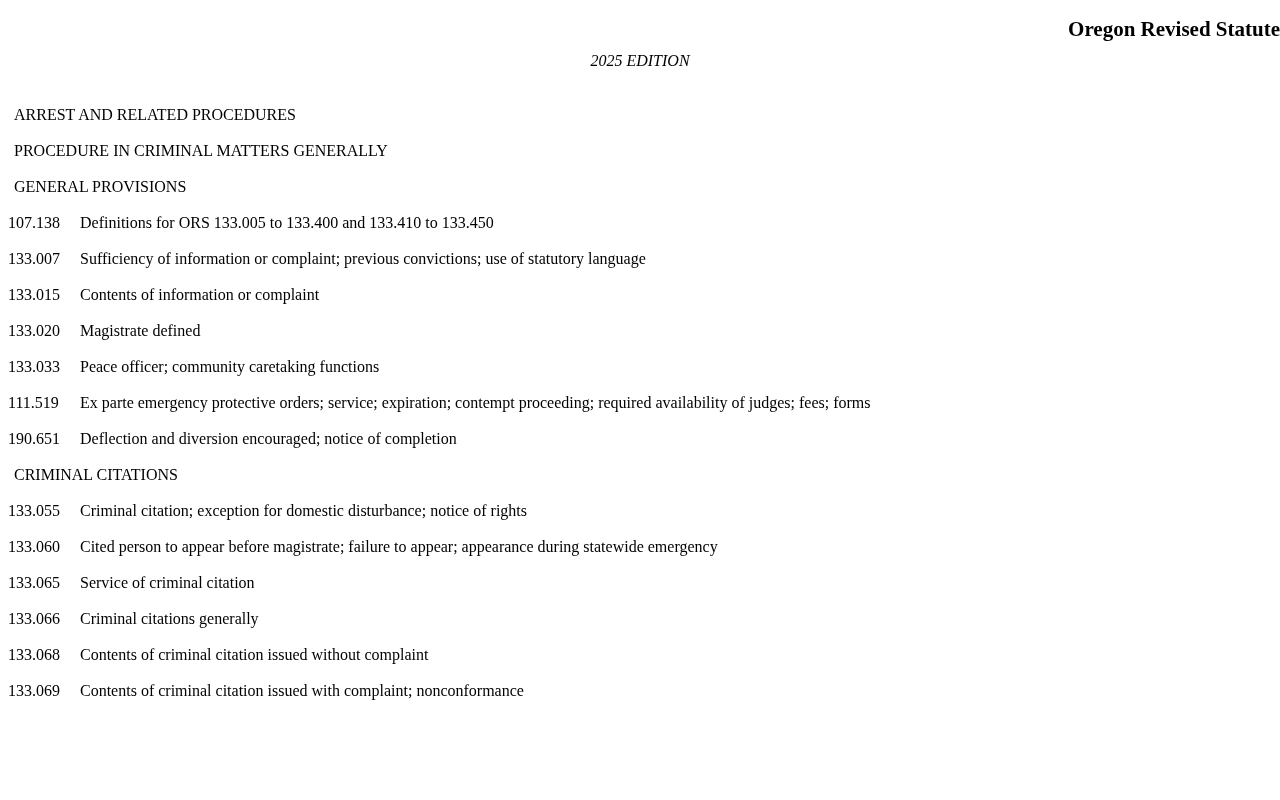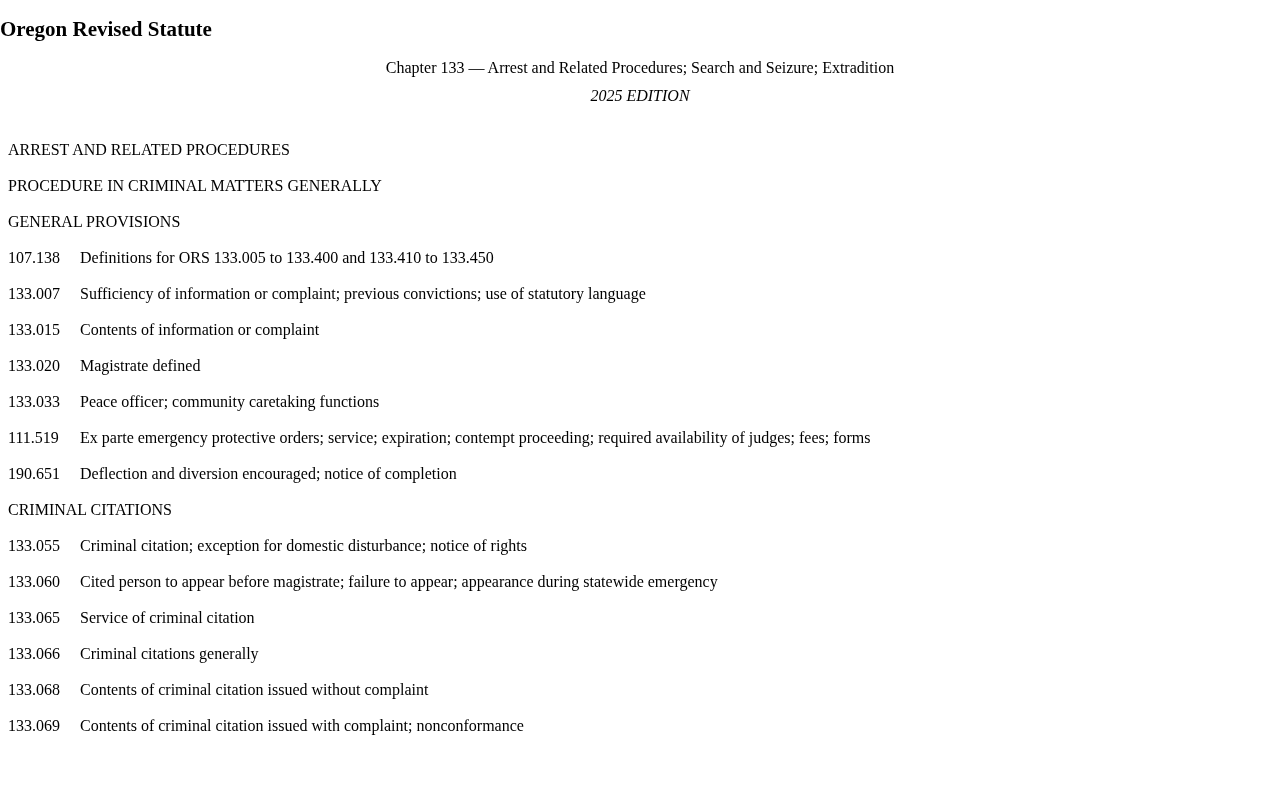--- a/index.html
+++ b/index.html
@@ -14,21 +14,21 @@
     color: #000000;
     font-family: "Liberation Serif", "DejaVu Serif", serif;
     font-size: 16px;
   }
   .page {
     width: 1280px;
     height: 800px;
     background: #ffffff;
   }
   .doc-title {
-    text-align: left;
+    text-align: right;
     font-size: 21px;
     font-weight: bold;
     line-height: 26px;
     margin: 0;
     padding-top: 16px;
   }
   .doc-subtitle {
     text-align: center;
     line-height: 19px;
     margin-top: 16px;
@@ -41,41 +41,41 @@
   }
   .toc {
     padding-left: 8px;
   }
   .toc > :first-child {
     margin-top: 35px;
   }
   .toc-heading {
     margin-top: 17px;
     line-height: 19px;
+    margin-left: 6px;
   }
   .toc-row {
     display: flex;
     align-items: baseline;
     margin-top: 17px;
     line-height: 19px;
   }
   .toc-num {
     flex: 0 0 72px;
     width: 72px;
   }
   .toc-title {
     flex: 1 1 auto;
   }
 </style>
 </head>
 <body>
 
 <div class="page">
   <h1 class="doc-title">Oregon Revised Statute</h1>
-  <div class="doc-subtitle">Chapter 133 — Arrest and Related Procedures; Search and Seizure; Extradition</div>
   <div class="doc-edition">2025 EDITION</div>
   <div class="toc" id="toc">
       <div class="toc-heading">ARREST AND RELATED PROCEDURES</div>
       <div class="toc-heading">PROCEDURE IN CRIMINAL MATTERS GENERALLY</div>
       <div class="toc-heading">GENERAL PROVISIONS</div>
       <div class="toc-row">
         <span class="toc-num">107.138</span>
         <span class="toc-title">Definitions for ORS 133.005 to 133.400 and 133.410 to 133.450</span>
       </div>
       <div class="toc-row">

